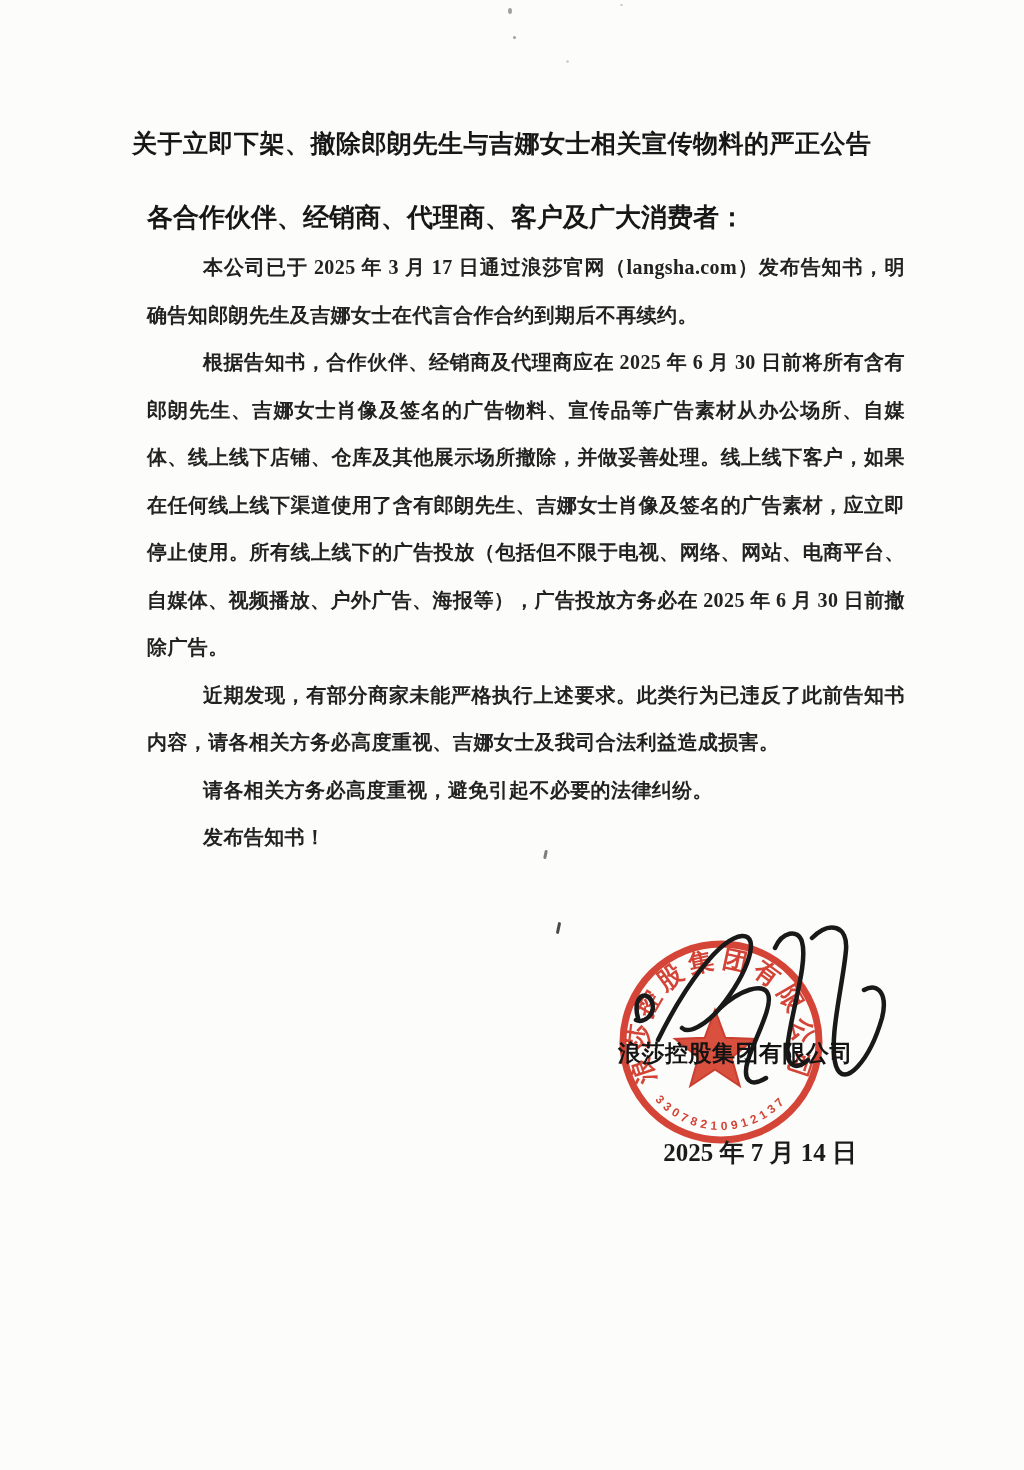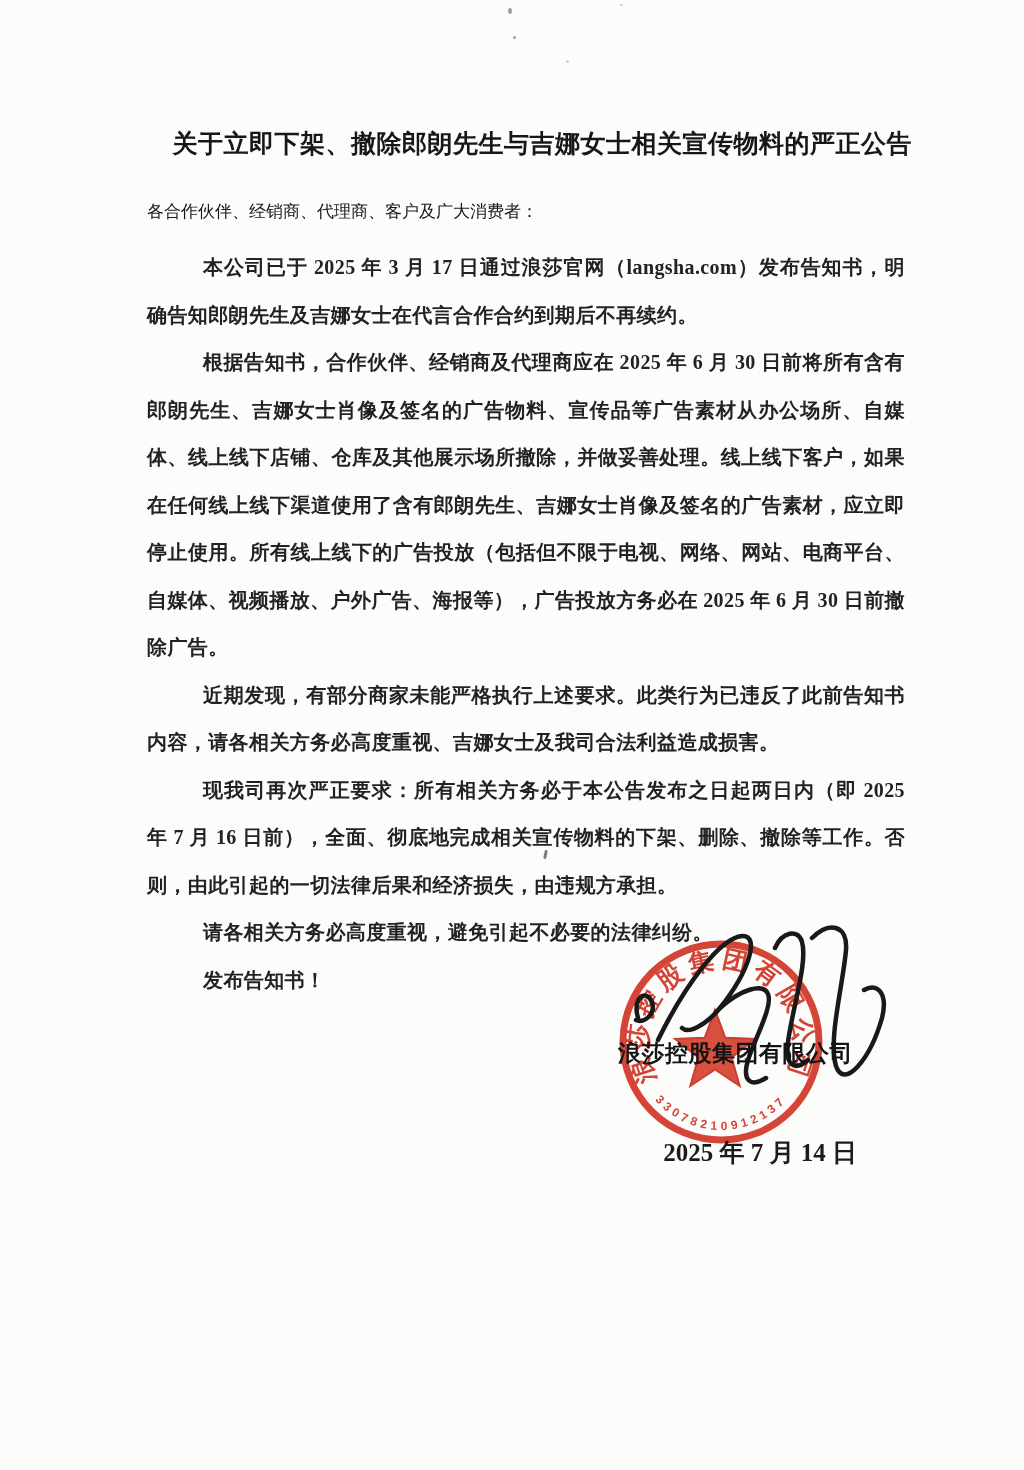--- a/index.html
+++ b/index.html
@@ -12,36 +12,36 @@
     font-family: "Liberation Serif", "DejaVu Serif", serif;
     color: #1d1d1d;
     overflow: hidden;
   }
   .page { position: absolute; inset: 0; }
   .doc-title {
     position: absolute;
     left: 132px;
     top: 126px;
     width: 780px;
-    text-align: right;
+    text-align: left;
     font-family: "Liberation Sans", "DejaVu Sans", sans-serif;
     font-weight: 700;
     font-size: 25px;
     line-height: 34px;
     color: #171717;
     letter-spacing: 0.5px;
   }
   .salutation {
     position: absolute;
     left: 147px;
     top: 200px;
     width: 760px;
     font-family: "Liberation Sans", "DejaVu Sans", sans-serif;
-    font-weight: 400;
-    font-size: 17px;
+    font-weight: 700;
+    font-size: 26px;
     color: #171717;
   }
   .body-text {
     position: absolute;
     left: 147px;
     top: 244px;
     width: 758px;
   }
   .body-text p {
     font-size: 20px;
@@ -94,21 +94,20 @@
 <div class="page">
 
   <h1 class="doc-title">关于立即下架、撤除郎朗先生与吉娜女士相关宣传物料的严正公告</h1>
 
   <div class="salutation">各合作伙伴、经销商、代理商、客户及广大消费者：</div>
 
   <div class="body-text">
     <p>本公司已于 2025 年 3 月 17 日通过浪莎官网（langsha.com）发布告知书，明确告知郎朗先生及吉娜女士在代言合作合约到期后不再续约。</p>
     <p>根据告知书，合作伙伴、经销商及代理商应在 2025 年 6 月 30 日前将所有含有郎朗先生、吉娜女士肖像及签名的广告物料、宣传品等广告素材从办公场所、自媒体、线上线下店铺、仓库及其他展示场所撤除，并做妥善处理。线上线下客户，如果在任何线上线下渠道使用了含有郎朗先生、吉娜女士肖像及签名的广告素材，应立即停止使用。所有线上线下的广告投放（包括但不限于电视、网络、网站、电商平台、自媒体、视频播放、户外广告、海报等），广告投放方务必在 2025 年 6 月 30 日前撤除广告。</p>
     <p>近期发现，有部分商家未能严格执行上述要求。此类行为已违反了此前告知书内容，请各相关方务必高度重视、吉娜女士及我司合法利益造成损害。</p>
-    <p>现我司再次严正要求：所有相关方务必于本公告发布之日起两日内（即 2025 年 7 月 16 日前），全面、彻底地完成相关宣传物料的下架、删除、撤除等工作。否则，由此引起的一切法律后果和经济损失，由违规方承担。</p>
     <p>请各相关方务必高度重视，避免引起不必要的法律纠纷。</p>
     <p>发布告知书！</p>
   </div>
 
   <div class="sig-block">
 
     <svg class="seal-svg" viewBox="0 0 330 300" xmlns="http://www.w3.org/2000/svg">
 
       <circle cx="151" cy="152" r="98" fill="none" stroke="#d23b2c" stroke-width="7" opacity="0.95"></circle>
 

